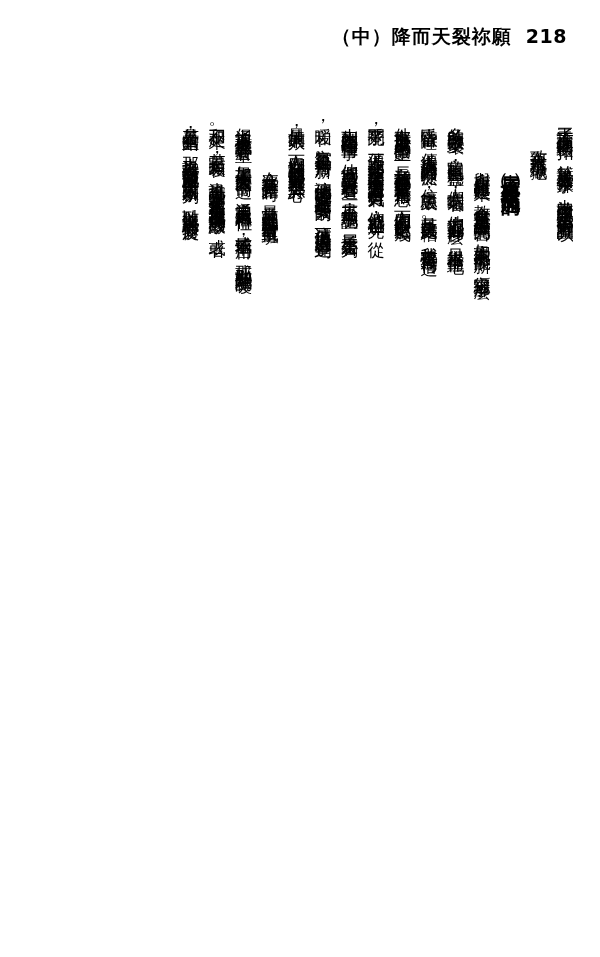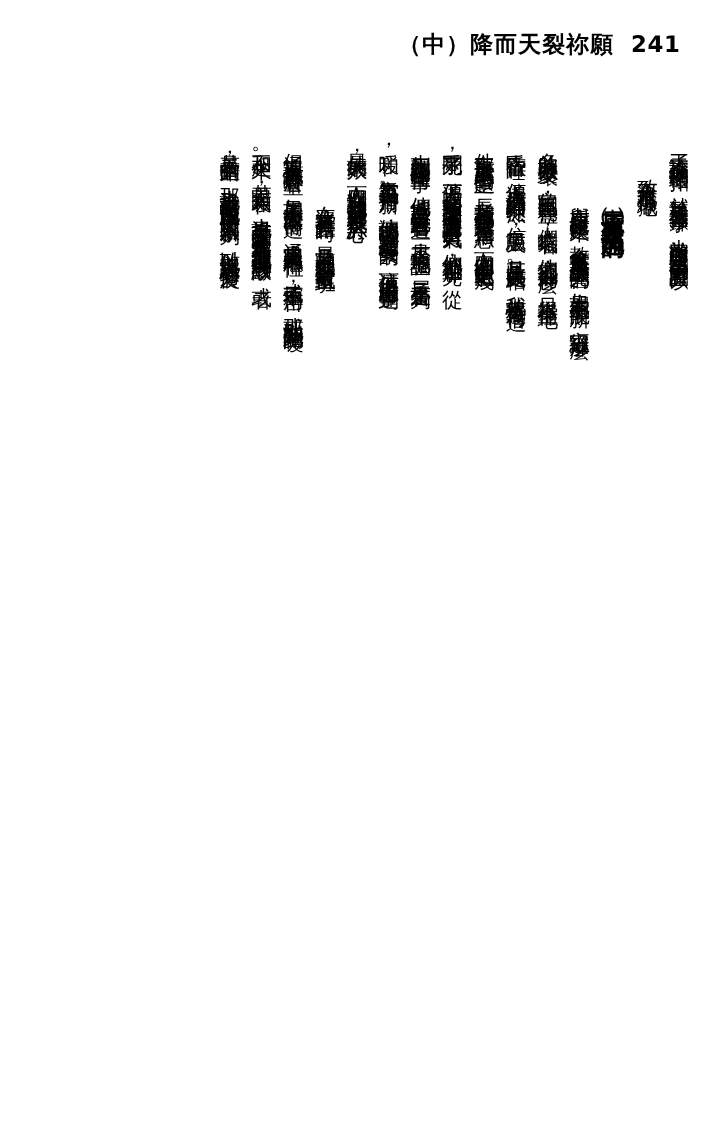--- a/index.html
+++ b/index.html
@@ -102,21 +102,21 @@
   }
 </style>
 </head>
 <body>
 
 <div class="page">
 
   <div class="page-header">
     <div class="header-inner">
       <span class="running-title">（中）降而天裂祢願</span>
-      <span class="page-number">241</span>
+      <span class="page-number">218</span>
     </div>
   </div>
 
   <div class="body-area">
     <div class="vcol indent-1">丟了論據之鍊的一個環扣，就等於失去了整修鍊子。由於教會忽略了這些小事的適宜調整以</div>
     <div class="vcol indent-2">致有人就這樣下了地獄。</div>
     <div class="vcol heading indent-3">㈩屋子必須是空氣流通的。</div>
     <div class="vcol indent-3">與所有房屋比較起來，教會應當是通風設備最完善的。如果空氣不能換新，它經過那麼</div>
     <div class="vcol indent-1">多的肺以致變壞了；它的生氣已耗盡，人們喘著氣，他們也不知為什麼，只覺得坐不住地</div>
     <div class="vcol indent-1">昏昏欲睡；傳道人所傳講的乃歸徒然，信息失敗了，甚且比失敗更糟。我常覺得奇怪為何這</div>

